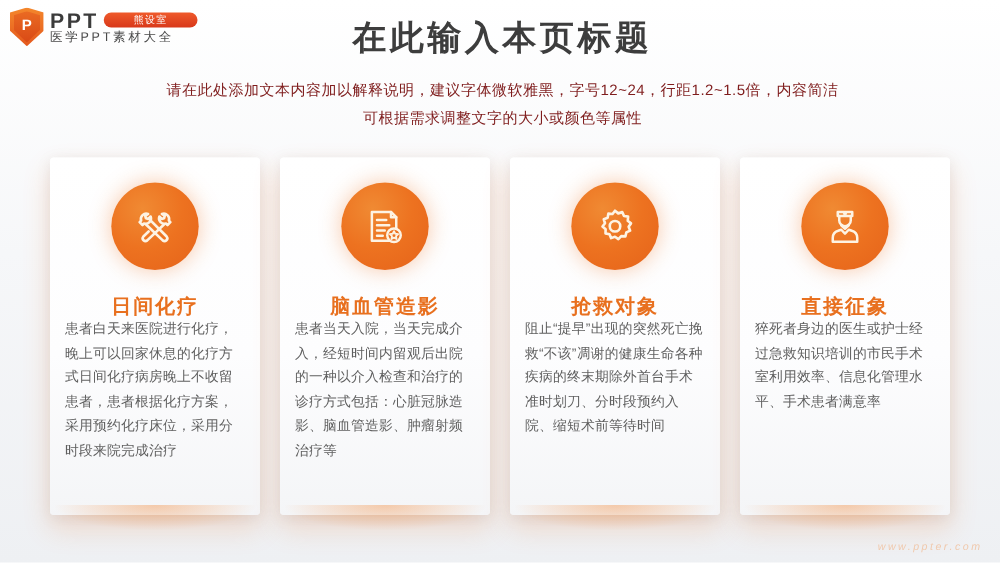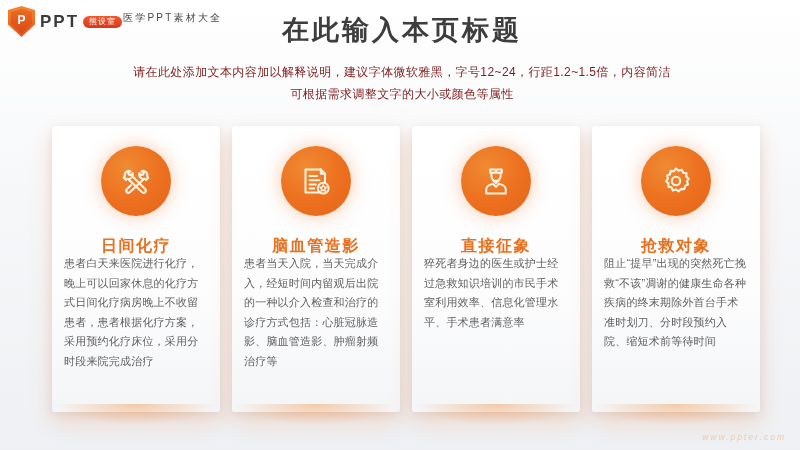--- a/index.html
+++ b/index.html
@@ -45,34 +45,34 @@
     align-items: center;
     justify-content: center;
   }
   .logo-shield .sh-in span {
     color: #ffffff;
     font-size: 12px;
     font-weight: bold;
     line-height: 1;
     margin-top: -3px;
   }
-  .logo-textwrap { display: flex; flex-direction: row; gap: 1px; }
+  .logo-textwrap { display: flex; flex-direction: column; gap: 1px; }
   .logo-row1 { display: flex; align-items: center; gap: 4px; }
   .logo-ppt {
     font-size: 17px;
     font-weight: bold;
     color: #3b3b3b;
     letter-spacing: 2px;
     line-height: 1;
   }
   .logo-pill {
     background: linear-gradient(180deg, #ef5a2b 0%, #d8381a 100%);
     color: #fff;
     font-size: 8px;
-    padding: 2px 6px;
+    padding: 2px 24px;
     border-radius: 8px;
     letter-spacing: 1px;
     line-height: 1;
     white-space: nowrap;
   }
   .logo-sub {
     font-size: 10px;
     color: #4a4a4a;
     letter-spacing: 2.2px;
     line-height: 1;
@@ -101,21 +101,21 @@
     color: #7f1d1d;
     line-height: 1.85;
     letter-spacing: 0.4px;
   }
   .subtitle div { white-space: nowrap; }
 
   
   .cards {
     position: absolute;
     top: 126px;
-    left: 52px;
+    left: 40px;
     right: 40px;
     display: flex;
     justify-content: space-between;
   }
   .card {
     position: relative;
     width: 168px;
     height: 286px;
     background: linear-gradient(180deg, #ffffff 0%, #fdfdfe 55%, #f4f5f7 100%);
     border-radius: 3px;
@@ -231,38 +231,38 @@
         <circle cx="25.2" cy="25.2" r="5.4" fill="#ed7220"></circle>
         <path d="m25.2 21.9 1 2.1 2.3.3-1.7 1.6.4 2.3-2-1.1-2 1.1.4-2.3-1.7-1.6 2.3-.3z" stroke-width="1.5"></path>
       </svg>
     </div>
     <div class="card-title">脑血管造影</div>
     <div class="card-body">患者当天入院，当天完成介入，经短时间内留观后出院的一种以介入检查和治疗的诊疗方式包括：心脏冠脉造影、脑血管造影、肿瘤射频治疗等</div>
   </div>
 
   <div class="card">
     <div class="icon-circle">
+      <svg width="36" height="36" viewBox="0 0 36 36" fill="none" stroke="#fdf3e3" stroke-width="2.1" stroke-linejoin="round">
+        <path d="M18 5.6l2.6 2.1 3.2-1 1.4 3.1 3.3.5-.3 3.3 2.6 2.1-1.9 2.7 1.2 3.1-3 1.4-.8 3.2-3.3-.2-2.3 2.4-2.7-1.9-3.1 1.1-1.3-3.1-3.2-.7.1-3.3-2.5-2.2 2-2.6-1-3.2 3.1-1.2.6-3.3 3.3.3z"></path>
+        <circle cx="18" cy="18" r="4.2"></circle>
+      </svg>
+    </div>
+    <div class="card-title">抢救对象</div>
+    <div class="card-body">阻止“提早”出现的突然死亡挽救“不该”凋谢的健康生命各种疾病的终末期除外首台手术准时划刀、分时段预约入院、缩短术前等待时间</div>
+  </div>
+
+  <div class="card">
+    <div class="icon-circle">
       <svg width="36" height="36" viewBox="0 0 36 36" fill="none" stroke="#fdf3e3" stroke-width="2" stroke-linecap="round" stroke-linejoin="round">
         <path d="M12.2 6.6h11.6v3.1H12.2z"></path>
         <path d="M18 7v2.2M16.9 8.1h2.2" stroke-width="1.3"></path>
         <path d="M13.4 9.7v3.6a4.6 4.6 0 0 0 9.2 0V9.7"></path>
         <path d="M15 17.2 18 20l3-2.8"></path>
         <path d="M8.2 30.4v-3.1a6 6 0 0 1 4.3-5.7l2.5-.8 3 3.1 3-3.1 2.5.8a6 6 0 0 1 4.3 5.7v3.1z"></path>
       </svg>
     </div>
     <div class="card-title">直接征象</div>
     <div class="card-body">猝死者身边的医生或护士经过急救知识培训的市民手术室利用效率、信息化管理水平、手术患者满意率</div>
   </div>
 
-  <div class="card">
-    <div class="icon-circle">
-      <svg width="36" height="36" viewBox="0 0 36 36" fill="none" stroke="#fdf3e3" stroke-width="2.1" stroke-linejoin="round">
-        <path d="M18 5.6l2.6 2.1 3.2-1 1.4 3.1 3.3.5-.3 3.3 2.6 2.1-1.9 2.7 1.2 3.1-3 1.4-.8 3.2-3.3-.2-2.3 2.4-2.7-1.9-3.1 1.1-1.3-3.1-3.2-.7.1-3.3-2.5-2.2 2-2.6-1-3.2 3.1-1.2.6-3.3 3.3.3z"></path>
-        <circle cx="18" cy="18" r="4.2"></circle>
-      </svg>
-    </div>
-    <div class="card-title">抢救对象</div>
-    <div class="card-body">阻止“提早”出现的突然死亡挽救“不该”凋谢的健康生命各种疾病的终末期除外首台手术准时划刀、分时段预约入院、缩短术前等待时间</div>
-  </div>
-
 </div>
 
 <div class="footer">www.ppter.com</div>
 
 </body></html>

